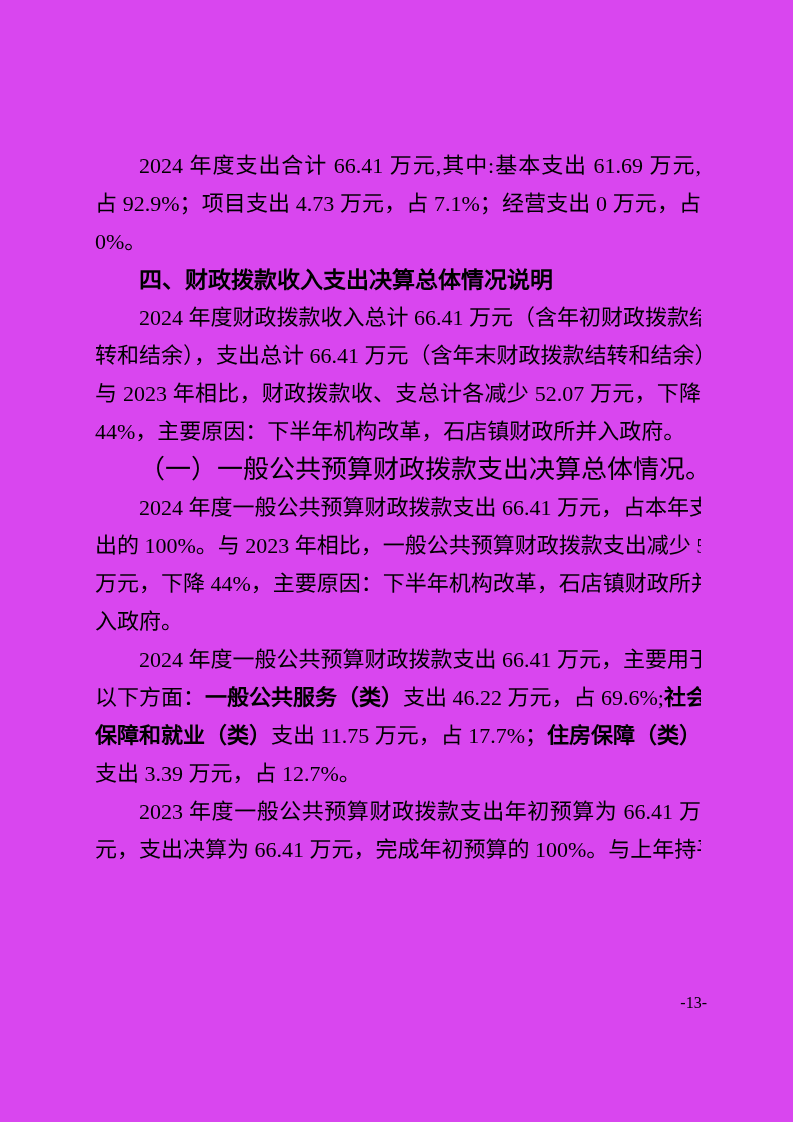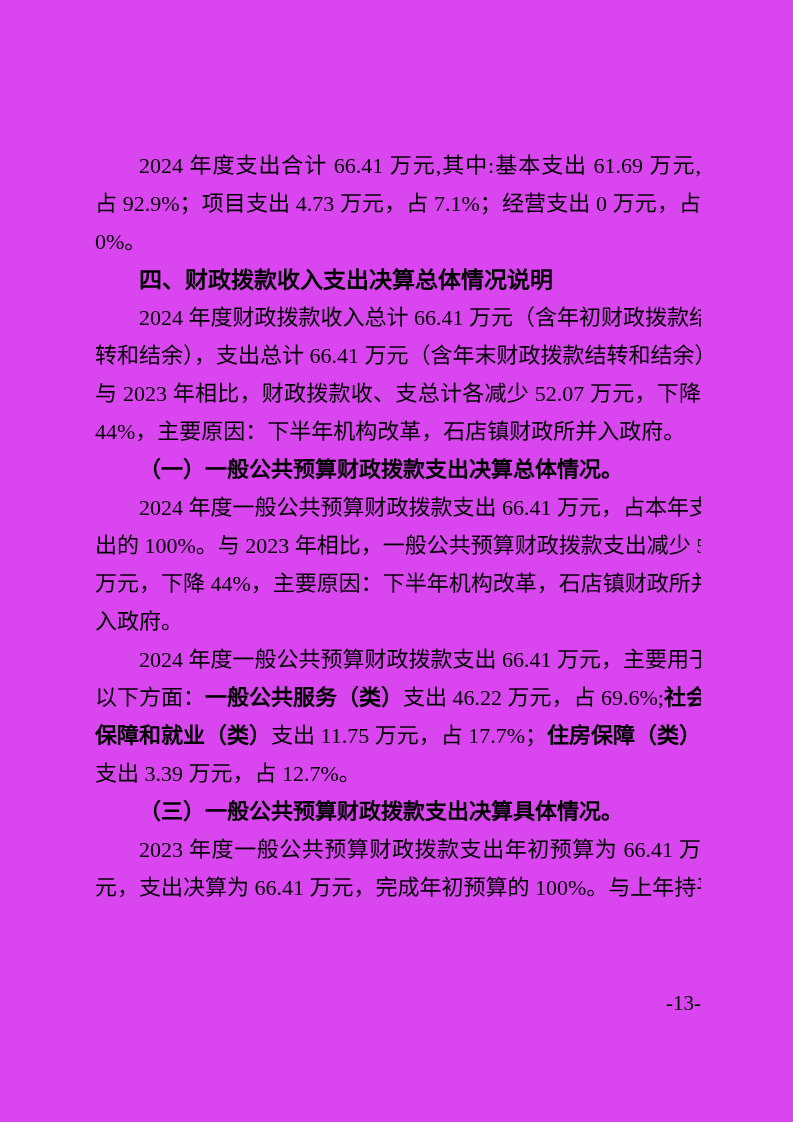--- a/index.html
+++ b/index.html
@@ -36,32 +36,32 @@
   }
   .line.indent {
     padding-left: 44px;
   }
   .block.heading-sans .line {
     font-family: "Liberation Sans", "DejaVu Sans", sans-serif;
     font-weight: 700;
     font-size: 23px;
   }
   .block.heading-kai .line {
-    font-weight: 700;
-    font-size: 22px;
+    font-weight: 400;
+    font-size: 26px;
   }
   .seg { font-weight: inherit; }
   .seg.bold { font-weight: 700; }
   .page-number {
     position: absolute;
     top: 991px;
-    left: 95px;
+    left: 101px;
     width: 606px;
     text-align: right;
-    font-size: 21px;
+    font-size: 16px;
     line-height: 24px;
     font-family: "Liberation Serif", "DejaVu Serif", serif;
   }
 </style>
 </head>
 <body>
 
 <div class="page">
   <div class="content" id="doc-content">
       <div class="block body">
@@ -86,22 +86,19 @@
         <div class="line justify"><span class="seg">出的 100%。与 2023 年相比，一般公共预算财政拨款支出减少 52.07</span></div>
         <div class="line justify"><span class="seg">万元，下降 44%，主要原因：下半年机构改革，石店镇财政所并</span></div>
         <div class="line"><span class="seg">入政府。</span></div>
       </div>
       <div class="block body">
         <div class="line indent justify"><span class="seg">2024 年度一般公共预算财政拨款支出 66.41 万元，主要用于</span></div>
         <div class="line justify"><span class="seg">以下方面：</span><span class="seg bold">一般公共服务（类）</span><span class="seg">支出 46.22 万元，占 69.6%;</span><span class="seg bold">社会</span></div>
         <div class="line justify"><span class="seg bold">保障和就业（类）</span><span class="seg">支出 11.75 万元，占 17.7%；</span><span class="seg bold">住房保障（类）</span></div>
         <div class="line"><span class="seg">支出 3.39 万元，占 12.7%。</span></div>
       </div>
-      <div class="block heading-kai">
-        <div class="line indent"><span class="seg">（三）一般公共预算财政拨款支出决算具体情况。</span></div>
-      </div>
       <div class="block body">
         <div class="line indent justify"><span class="seg">2023 年度一般公共预算财政拨款支出年初预算为 66.41 万</span></div>
         <div class="line justify"><span class="seg">元，支出决算为 66.41 万元，完成年初预算的 100%。与上年持平，</span></div>
       </div>
     </div>
   <div class="page-number">-13-</div>
 </div>
 
 </body></html>

